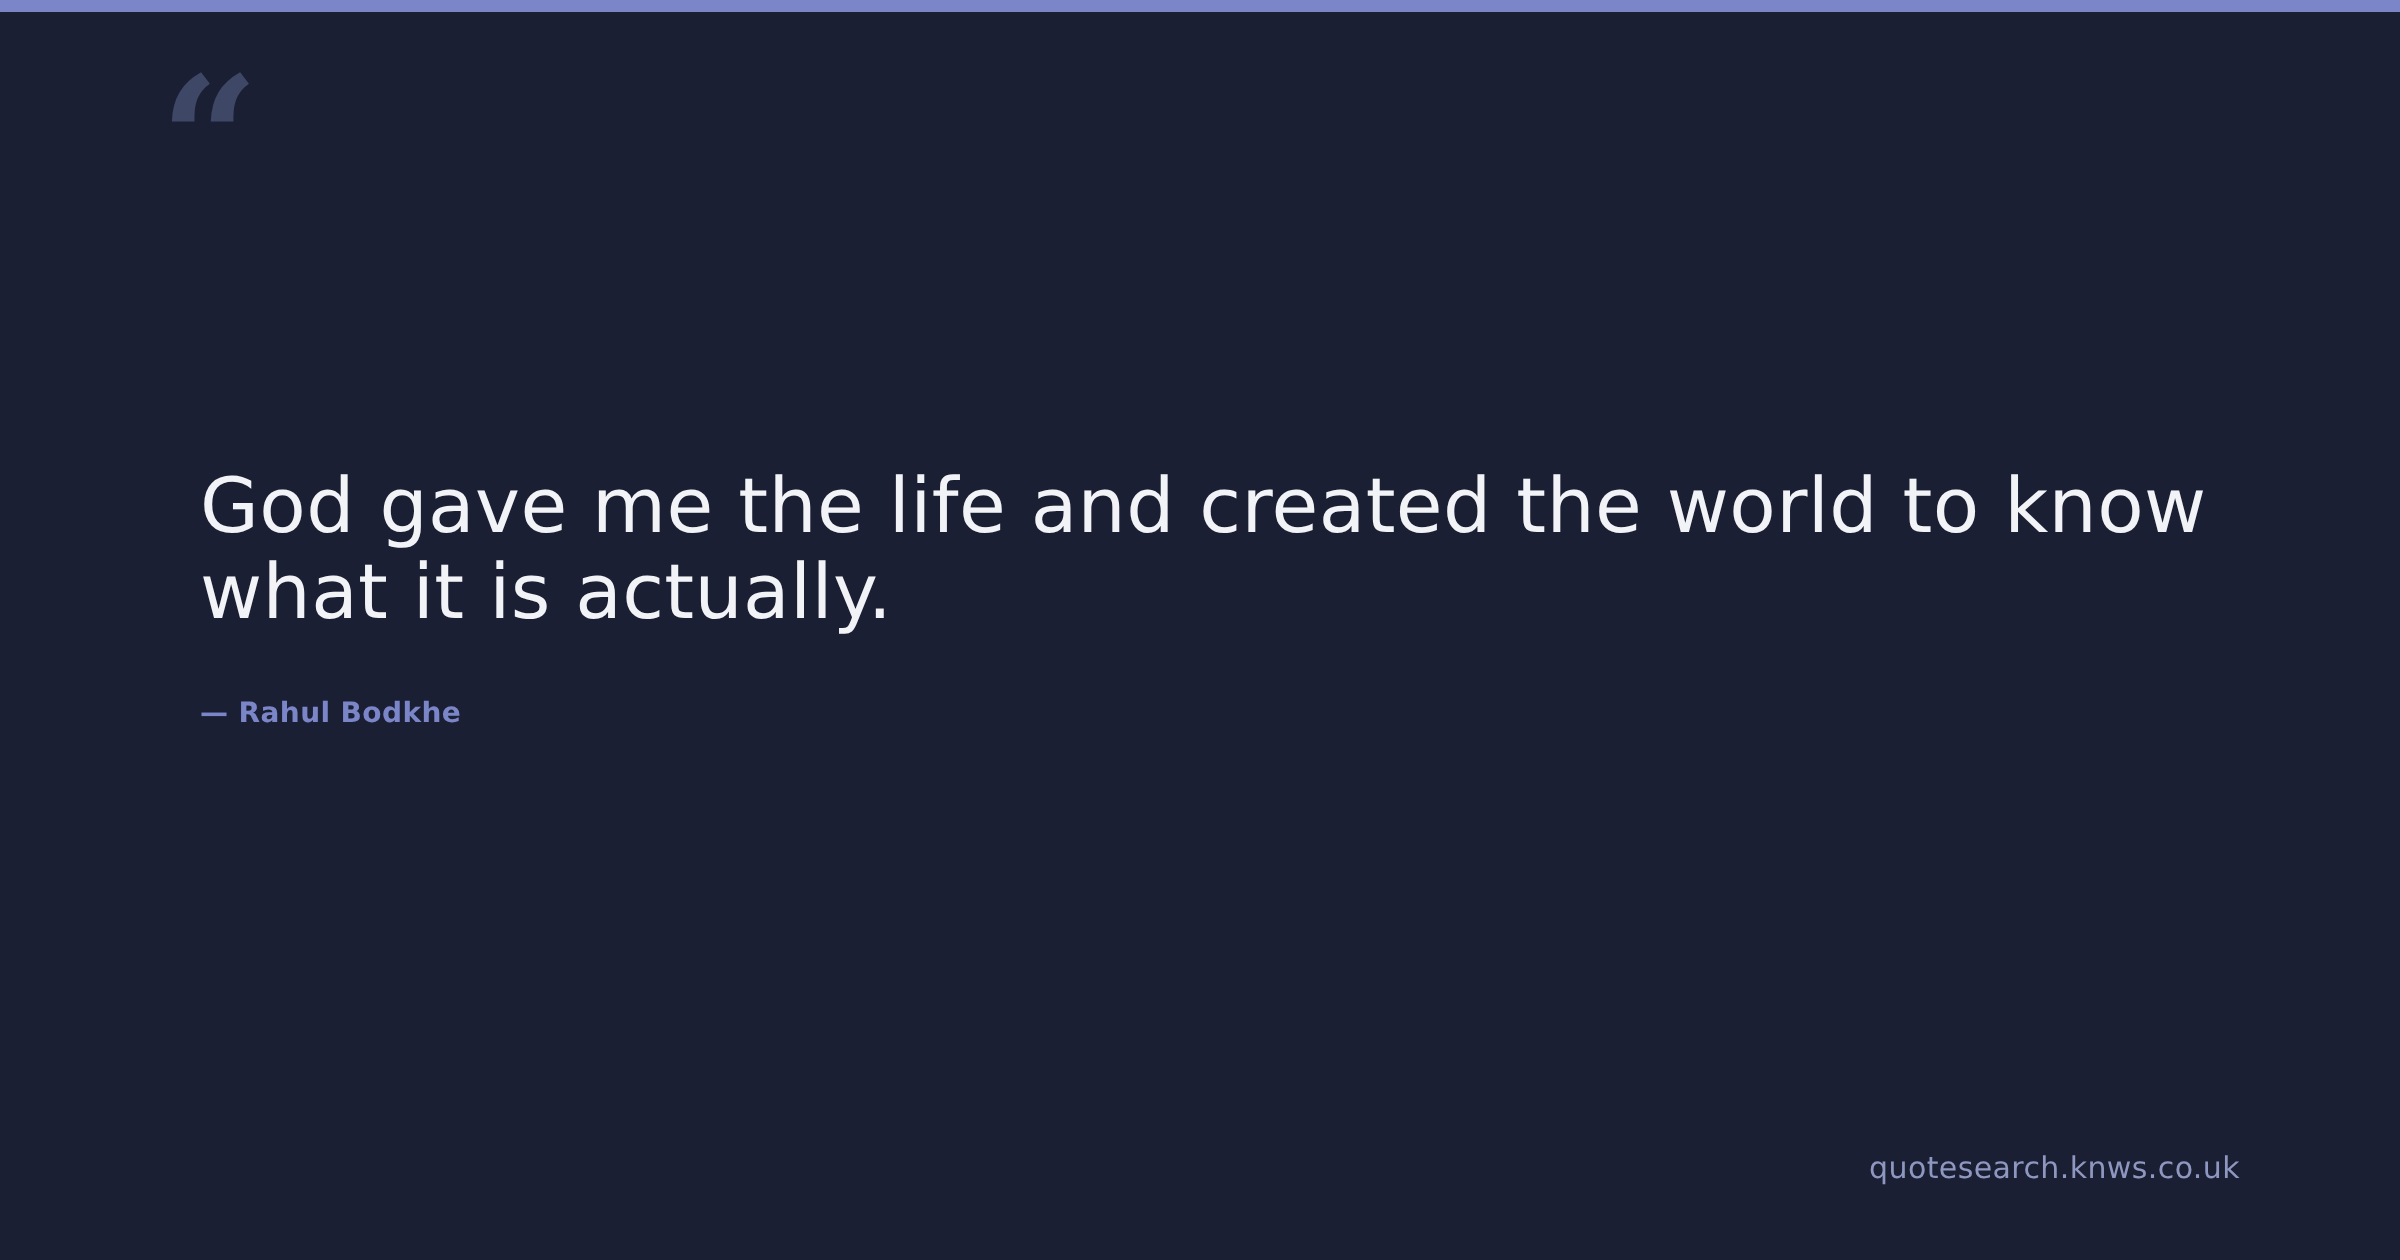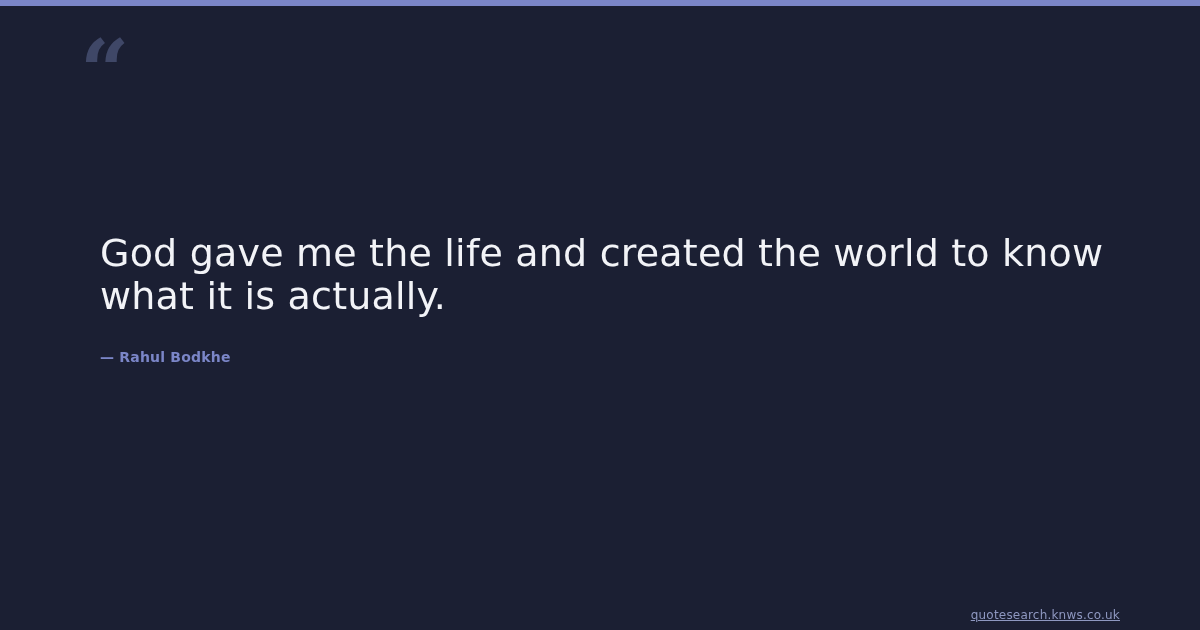--- a/index.html
+++ b/index.html
@@ -59,25 +59,24 @@
     margin: 0;
     padding-top: 32px;
     font-size: 14px;
     font-weight: 700;
     color: #7b86c8;
     letter-spacing: 0.2px;
   }
   .source {
     position: absolute;
     right: 80px;
-    bottom: 8px;
-    font-size: 12px;
+    bottom: 37px;
+    font-size: 15px;
     color: #8e97c0;
     letter-spacing: 0.2px;
-    text-decoration: underline;
   }
 </style>
 </head>
 <body>
 
 <div class="card">
 
   <div class="top-rule"></div>
 
   <div class="quote-mark">“</div>

